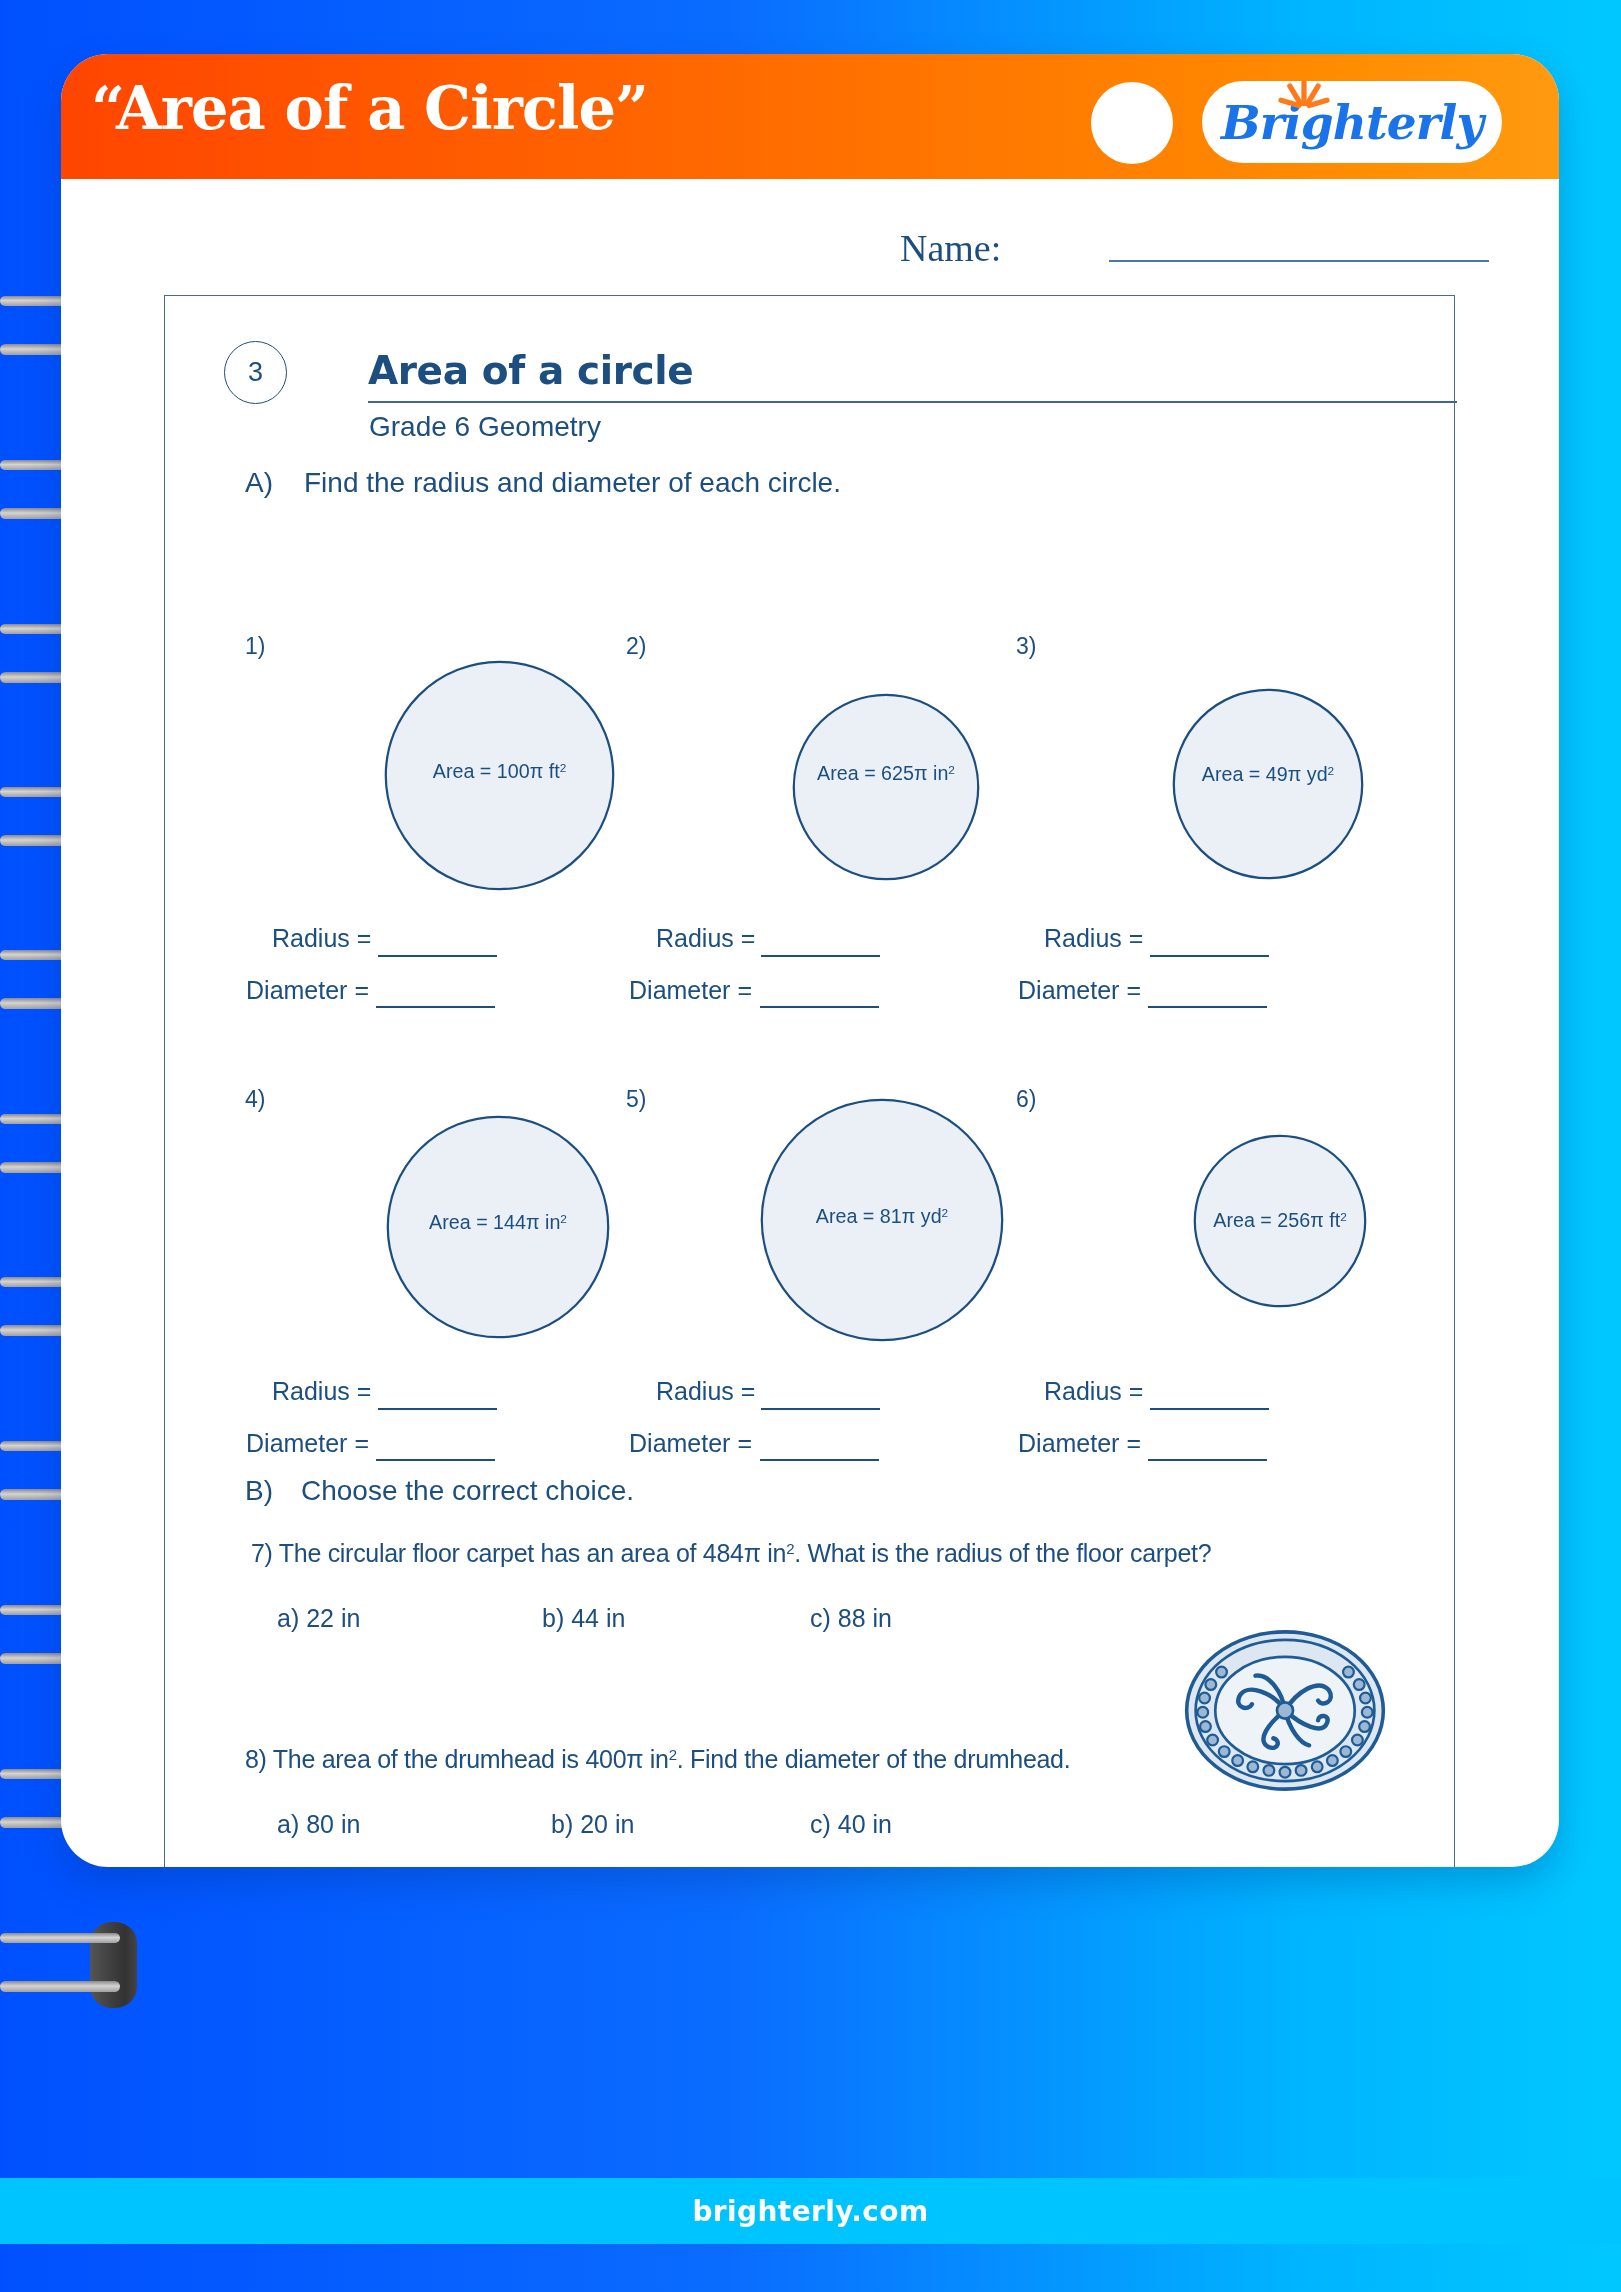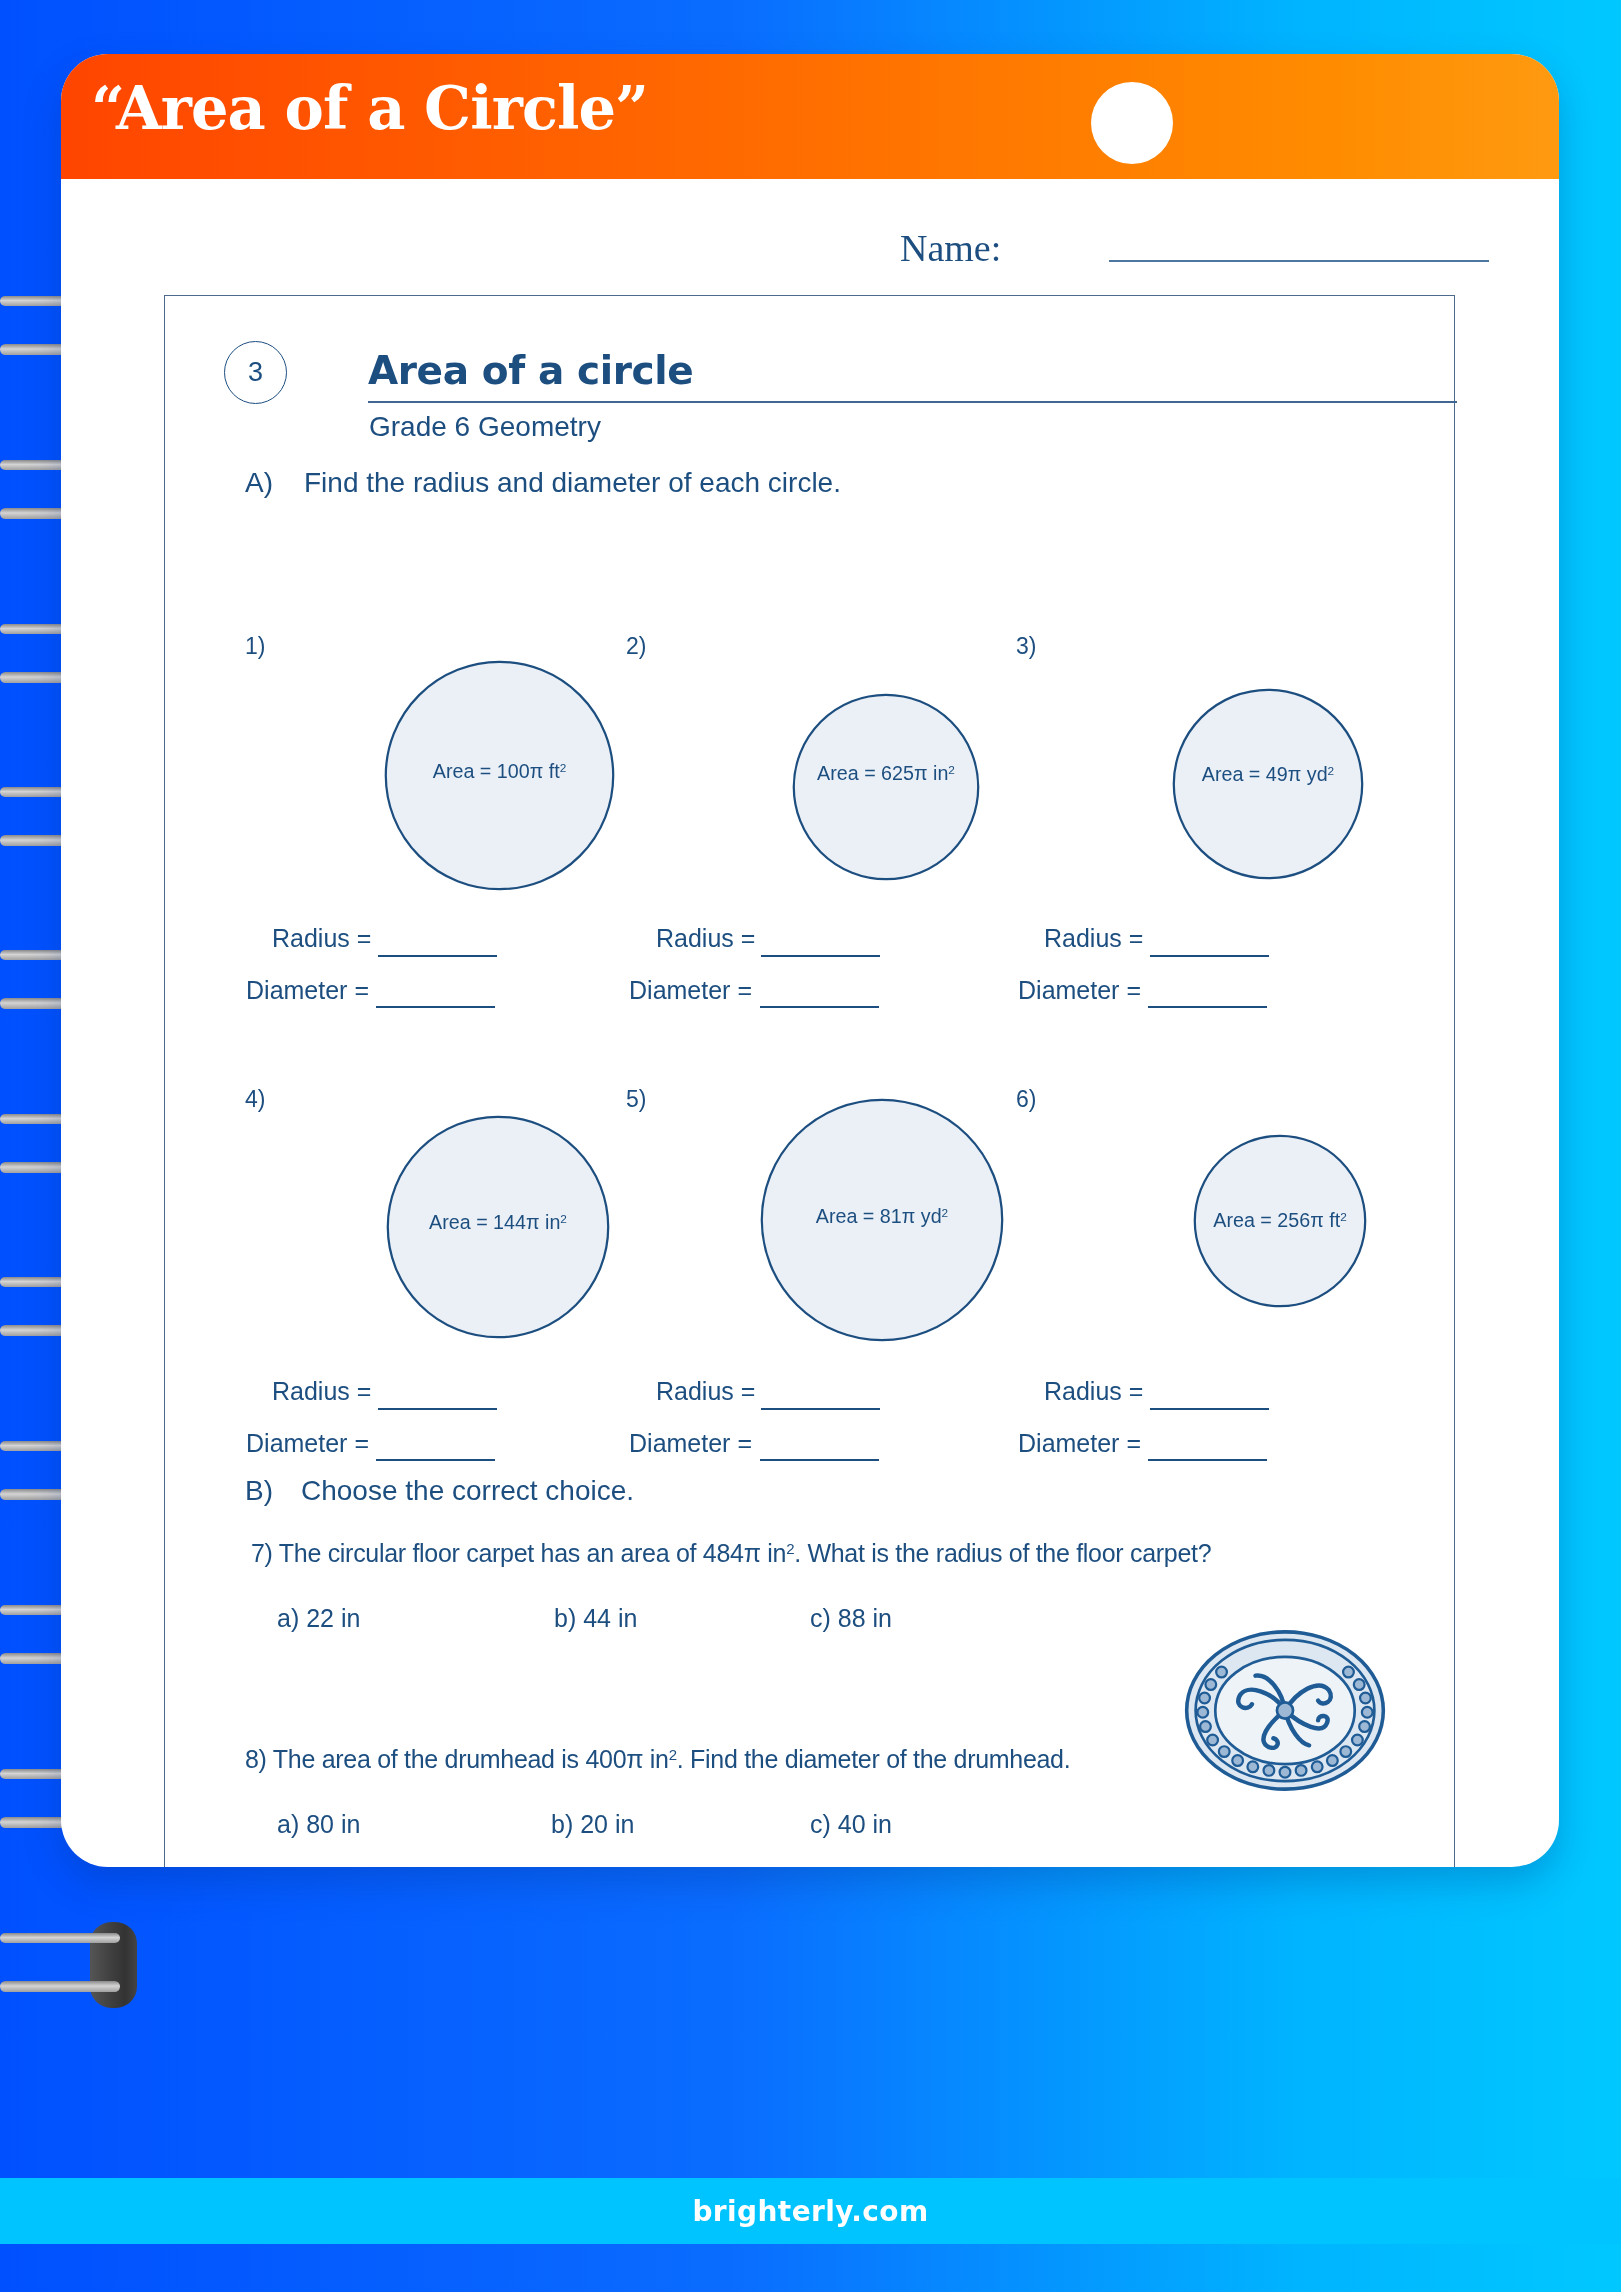--- a/index.html
+++ b/index.html
@@ -158,20 +158,34 @@
       <div class="body"></div>
       <div class="bar" style="top:10.7px"></div>
       <div class="bar" style="top:59px"></div>
     </div>
 </div>
 
 <div class="card">
   <div class="header">
     <div class="title">“Area of a Circle”</div>
     <div class="hdr-circle"></div>
+    <div class="logo-pill">
+      <div class="logo-text">
+        <svg class="logo-sun" width="54" height="30" viewBox="0 0 60 34">
+          <g stroke="#FF7A1A" stroke-width="6" stroke-linecap="round">
+            <line x1="30" y1="28" x2="30" y2="4"></line>
+            <line x1="26" y1="28" x2="14" y2="8"></line>
+            <line x1="34" y1="28" x2="46" y2="8"></line>
+            <line x1="24" y1="30" x2="4" y2="24"></line>
+            <line x1="36" y1="30" x2="56" y2="24"></line>
+          </g>
+        </svg>
+        <span>Brighterly</span>
+      </div>
+    </div>
   </div>
 
   <div class="name-row">
     <span class="name-label">Name:</span>
     <div class="name-line"></div>
   </div>
 
   <div class="frame">
     <div class="num-circle">3</div>
     <div class="heading">Area of a circle</div>
@@ -256,21 +270,21 @@
     </div>
 
     <div class="section-label" style="left:80px; top:1179px;">
       <span class="section-letter">B)</span>
       <span class="section-text" style="left:56px;">Choose the correct choice.</span>
     </div>
 
     <div>
       <div class="q-text" style="left:80px; top:1243px;margin-left:6px;"><span>7) The circular floor carpet has an area of 484π in</span><sup>2</sup><span>. What is the radius of the floor carpet?</span></div>
       <span class="opt" style="left:112px; top:1308px;">a) 22 in</span>
-      <span class="opt" style="left:377px; top:1308px;margin-left:12px;">b) 44 in</span>
+      <span class="opt" style="left:377px; top:1308px;">b) 44 in</span>
       <span class="opt" style="left:645px; top:1308px;">c) 88 in</span>
       <svg class="circle-svg" style="left:1019px; top:1333px;" width="202" height="163" viewBox="0 0 226 182">
         <ellipse cx="113" cy="91" rx="110" ry="88" fill="#dde7f1" stroke="#1f5b95" stroke-width="4"></ellipse>
         <ellipse cx="113" cy="91" rx="100" ry="79" fill="none" stroke="#1f5b95" stroke-width="3"></ellipse>
         <g fill="#9db8d4" stroke="#1f5b95" stroke-width="2.5">
           <circle cx="113" cy="160" r="6"></circle>
             <circle cx="95" cy="158" r="6"></circle>
             <circle cx="131" cy="158" r="6"></circle>
           <circle cx="77" cy="154" r="6"></circle>
             <circle cx="149" cy="154" r="6"></circle>

